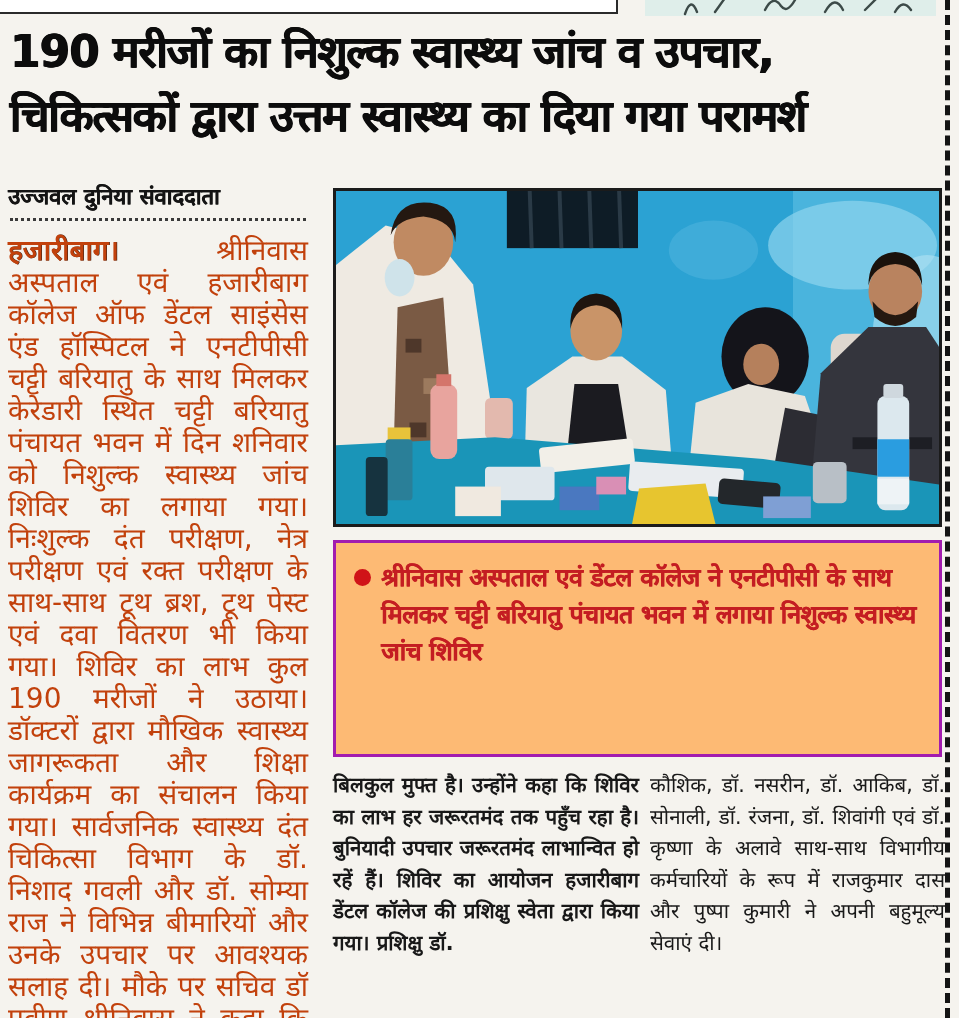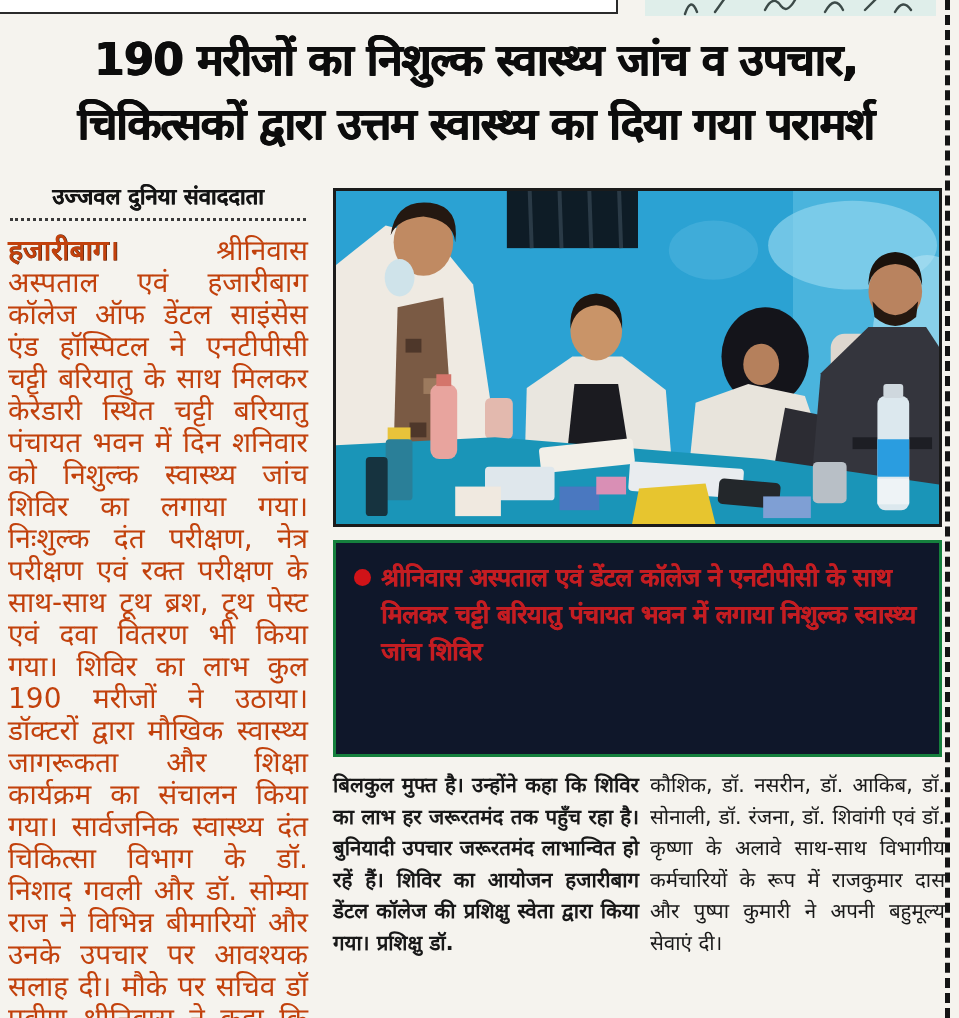--- a/index.html
+++ b/index.html
@@ -23,31 +23,31 @@
     background:#dfeeea; overflow:hidden;
   }
   .cyan-strip svg { display:block; }
   .dashed-rule {
     position:absolute; left:945px; top:0; width:0; height:1018px;
     border-left:5px dashed #141414;
   }
 
   
   .headline {
-    position:absolute; left:10px; top:28px; width:932px;
-    text-align:center; color:#0c0c0c;
+    position:absolute; left:10px; top:20px; width:932px;
+    color:#0c0c0c;
     font-weight:900; font-size:44px; line-height:64px;
     letter-spacing:-1px;
     text-shadow:0.6px 0 #0c0c0c, -0.6px 0 #0c0c0c;
   }
 
   
   .left-col { position:absolute; left:8px; top:180px; width:300px; }
   .byline {
-    text-align:center; font-weight:700; font-size:22px; color:#141414;
+    text-align:left; font-weight:700; font-size:22px; color:#141414;
     margin-bottom:8px;
     text-shadow:0.4px 0 #141414;
   }
   .dotline {
     border:none; border-bottom:3px dotted #3a3a3a; height:0;
     margin:0 2px 14px 2px;
   }
   .body-text {
     font-size:28px; line-height:32px; color:#c2410c;
     text-align:justify;
@@ -57,21 +57,21 @@
   
   .photo {
     position:absolute; left:333px; top:188px; width:609px; height:339px;
     border:3px solid #1b1b1b; background:#2ba2d3;
   }
   .photo svg { display:block; width:100%; height:100%; }
 
   
   .highlight {
     position:absolute; left:333px; top:540px; width:609px; height:217px;
-    background:#0f172a; border:3px solid #15803d;
+    background:#fdba74; border:3px solid #a21caf;
     padding:16px 18px 10px 16px;
   }
   .hl-item { display:flex; align-items:flex-start; margin-bottom:10px; }
   .hl-bullet {
     flex:0 0 17px; width:17px; height:17px; border-radius:50%;
     background:#d01318; margin:10px 10px 0 2px;
   }
   .hl-text {
     font-weight:800; color:#c41d22; font-size:25px; line-height:37px;
     letter-spacing:-0.5px;

